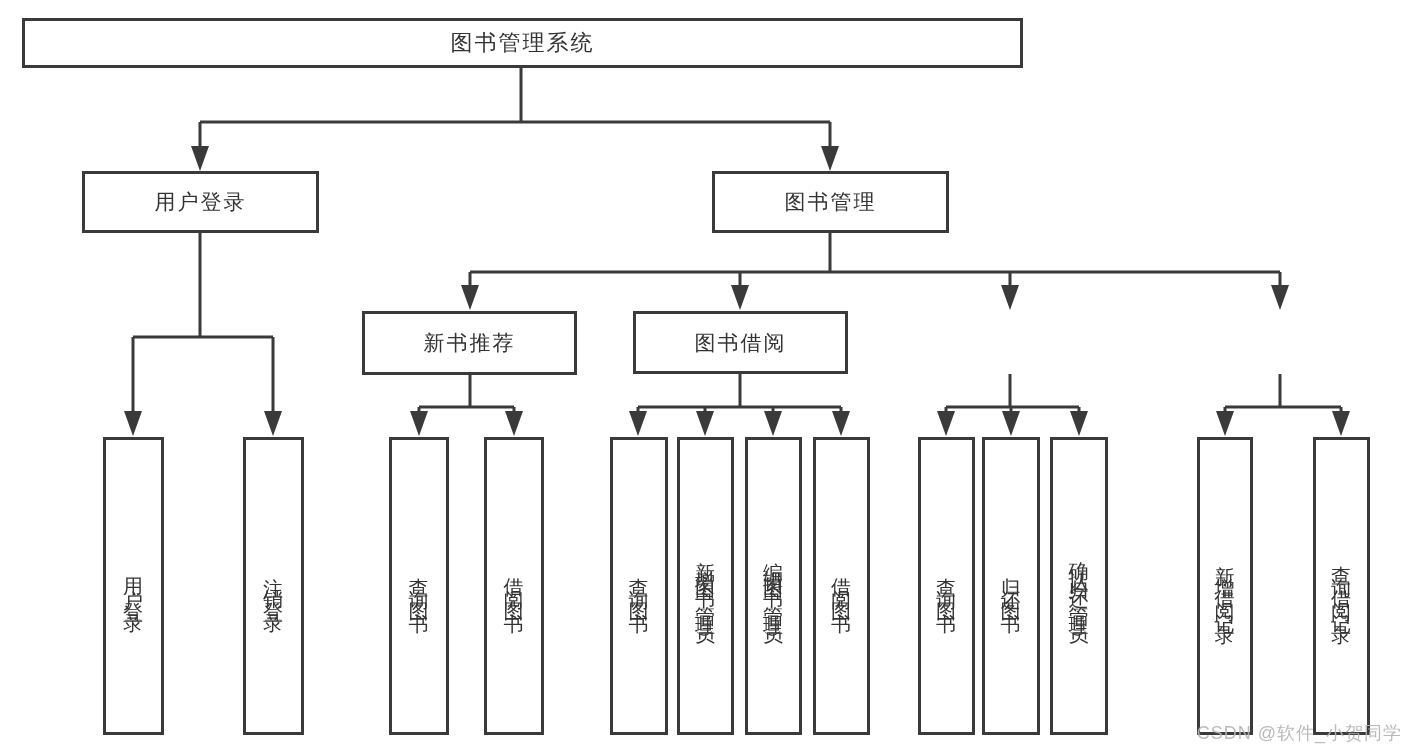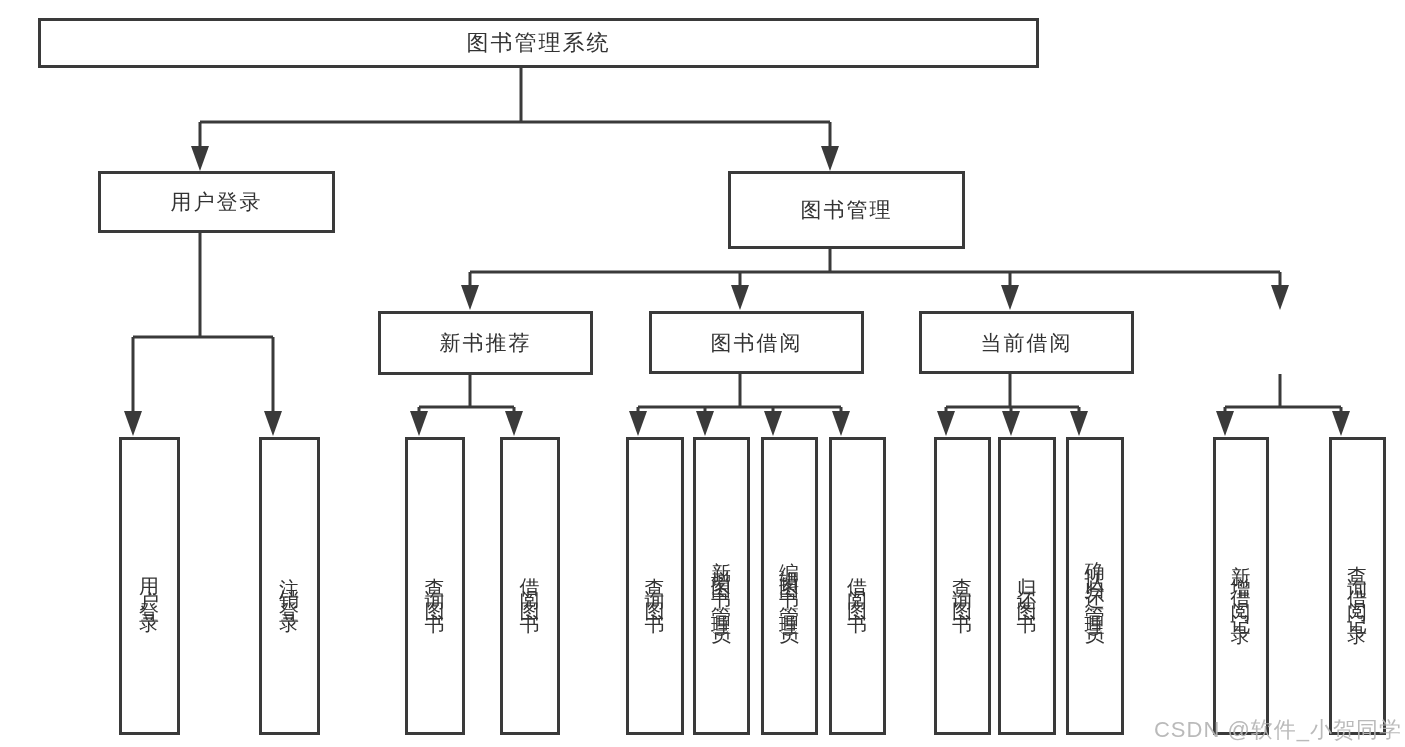--- a/index.html
+++ b/index.html
@@ -33,37 +33,36 @@
   }
   .node {
     position: absolute;
     box-sizing: border-box;
     background: #ffffff;
     border: 3px solid var(--line, #3a3a3a);
     display: flex;
     align-items: center;
     justify-content: center;
     text-align: center;
-    margin-left: 16px;
   }
   .node-root   { font-size: 22px; letter-spacing: 2px; }
   .node-branch { font-size: 21px; letter-spacing: 2px; }
   .leaf        { font-size: 20px; }
   .leaf .vtext {
     writing-mode: vertical-lr;
     text-orientation: upright;
     letter-spacing: 12px;
     line-height: 1;
   }
   .leaf .vtext.tight { letter-spacing: 9px; }
   .watermark {
     position: absolute;
     right: 3px;
     bottom: 2px;
-    font-size: 22px;
+    font-size: 18px;
     letter-spacing: 1px;
     color: var(--watermark, #b5b5b5);
     opacity: 0.92;
     white-space: nowrap;
     pointer-events: none;
   }
 </style>
 </head>
 <body>
 
@@ -99,32 +98,29 @@
     <polygon class="head" points="1332,411 1350,411 1341,436"></polygon>
   </svg>
 
   <div class="node node-root" style="left:22px; top:18px; width:1001px; height:50px;">
     <span>图书管理系统</span>
   </div>
 
   <div class="node node-branch" style="left:82px; top:171px; width:237px; height:62px;">
     <span>用户登录</span>
   </div>
-  <div class="node node-branch" style="left:712px; top:171px; width:237px; height:78px;">
+  <div class="node node-branch" style="left:712px; top:171px; width:237px; height:62px;">
     <span>图书管理</span>
   </div>
 
   <div class="node node-branch" style="left:362px; top:311px; width:215px; height:64px;">
     <span>新书推荐</span>
   </div>
   <div class="node node-branch" style="left:633px; top:311px; width:215px; height:63px;">
     <span>图书借阅</span>
-  </div>
-  <div class="node node-branch" style="left:903px; top:311px; width:215px; height:63px;">
-    <span>当前借阅</span>
   </div>
 
   <div class="node leaf" style="left:103px; top:437px; width:61px; height:298px;">
     <span class="vtext">用户登录</span>
   </div>
   <div class="node leaf" style="left:243px; top:437px; width:61px; height:298px;">
     <span class="vtext">注销登录</span>
   </div>
   <div class="node leaf" style="left:389px; top:437px; width:60px; height:298px;">
     <span class="vtext">查询图书</span>

